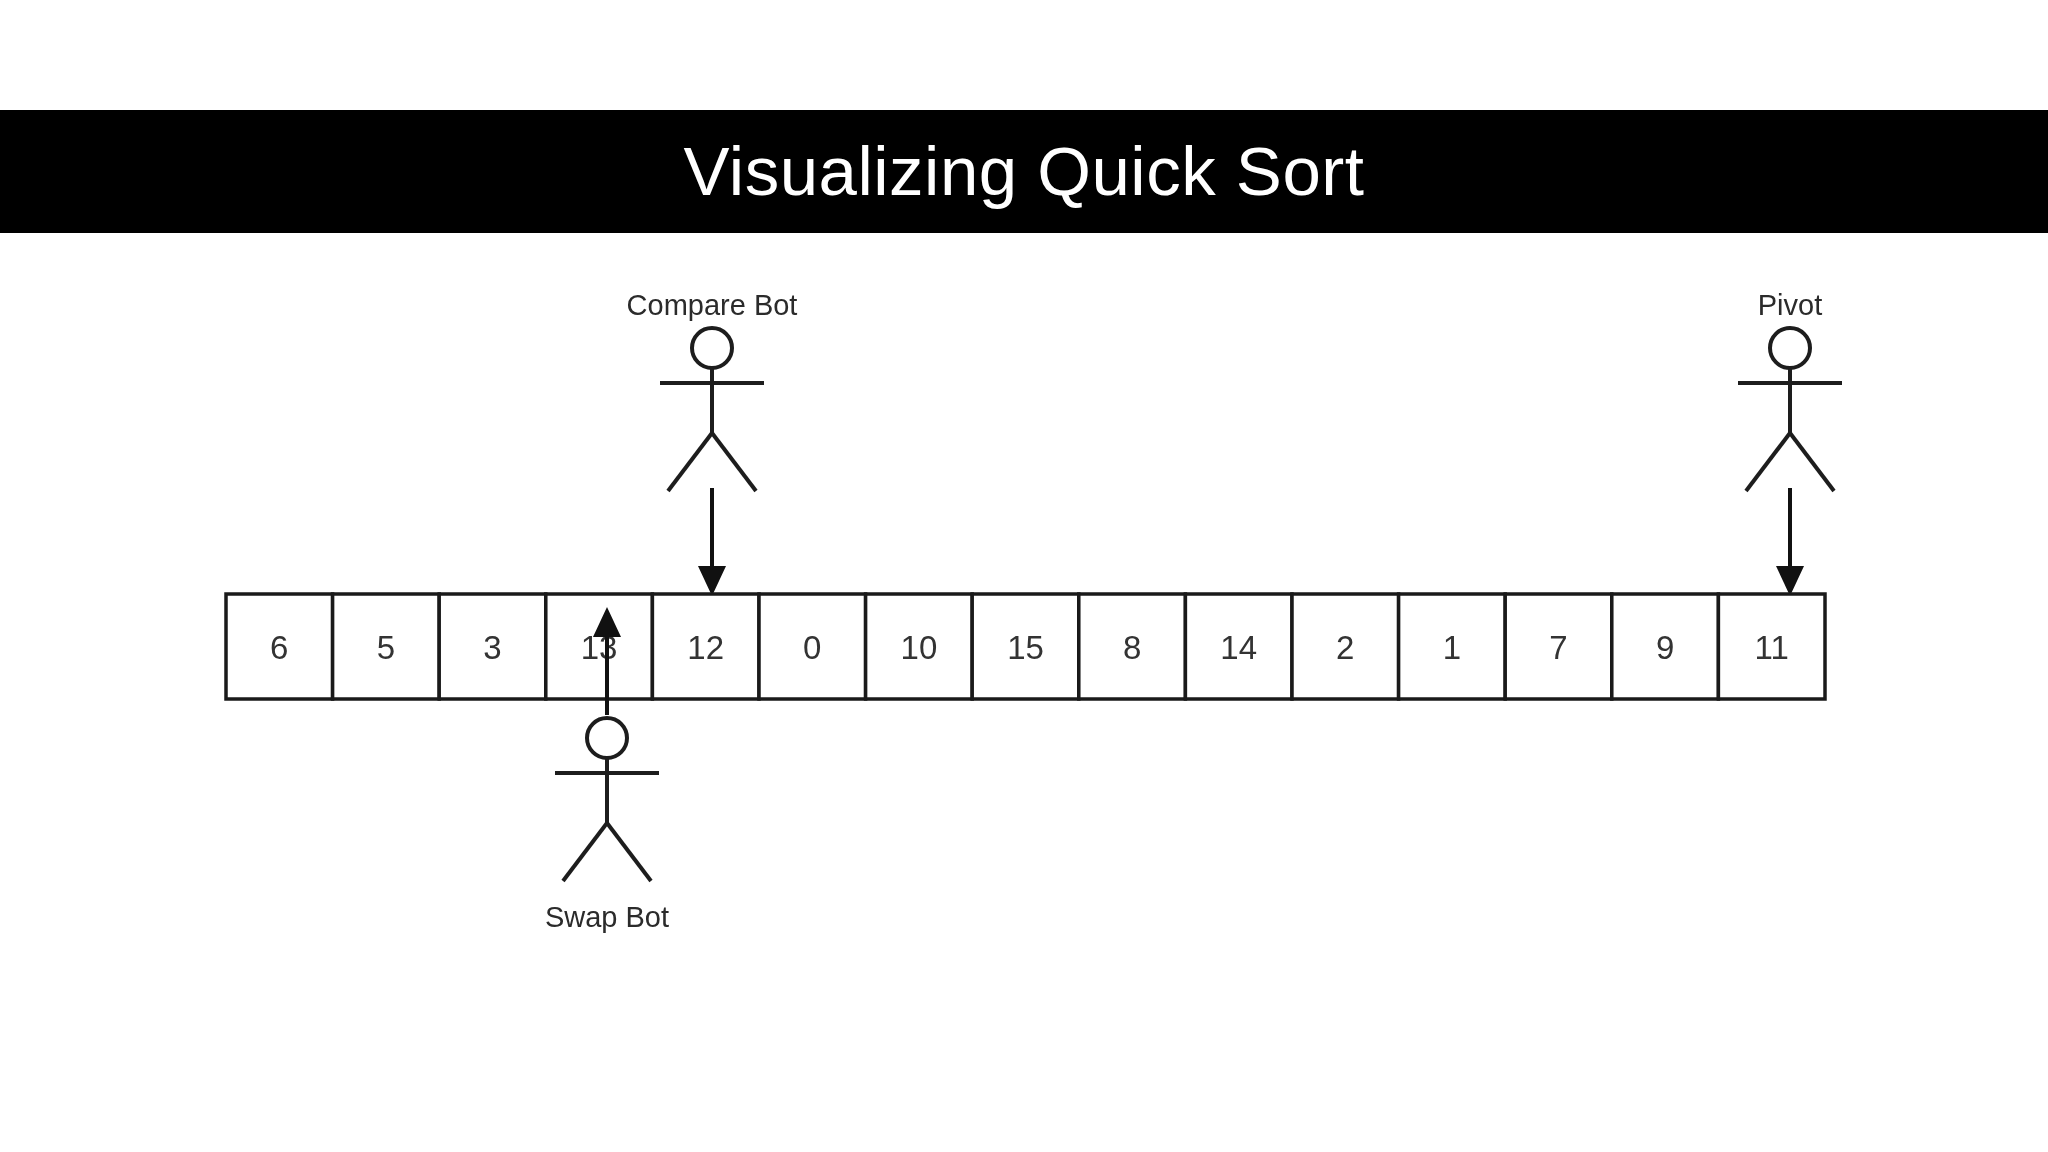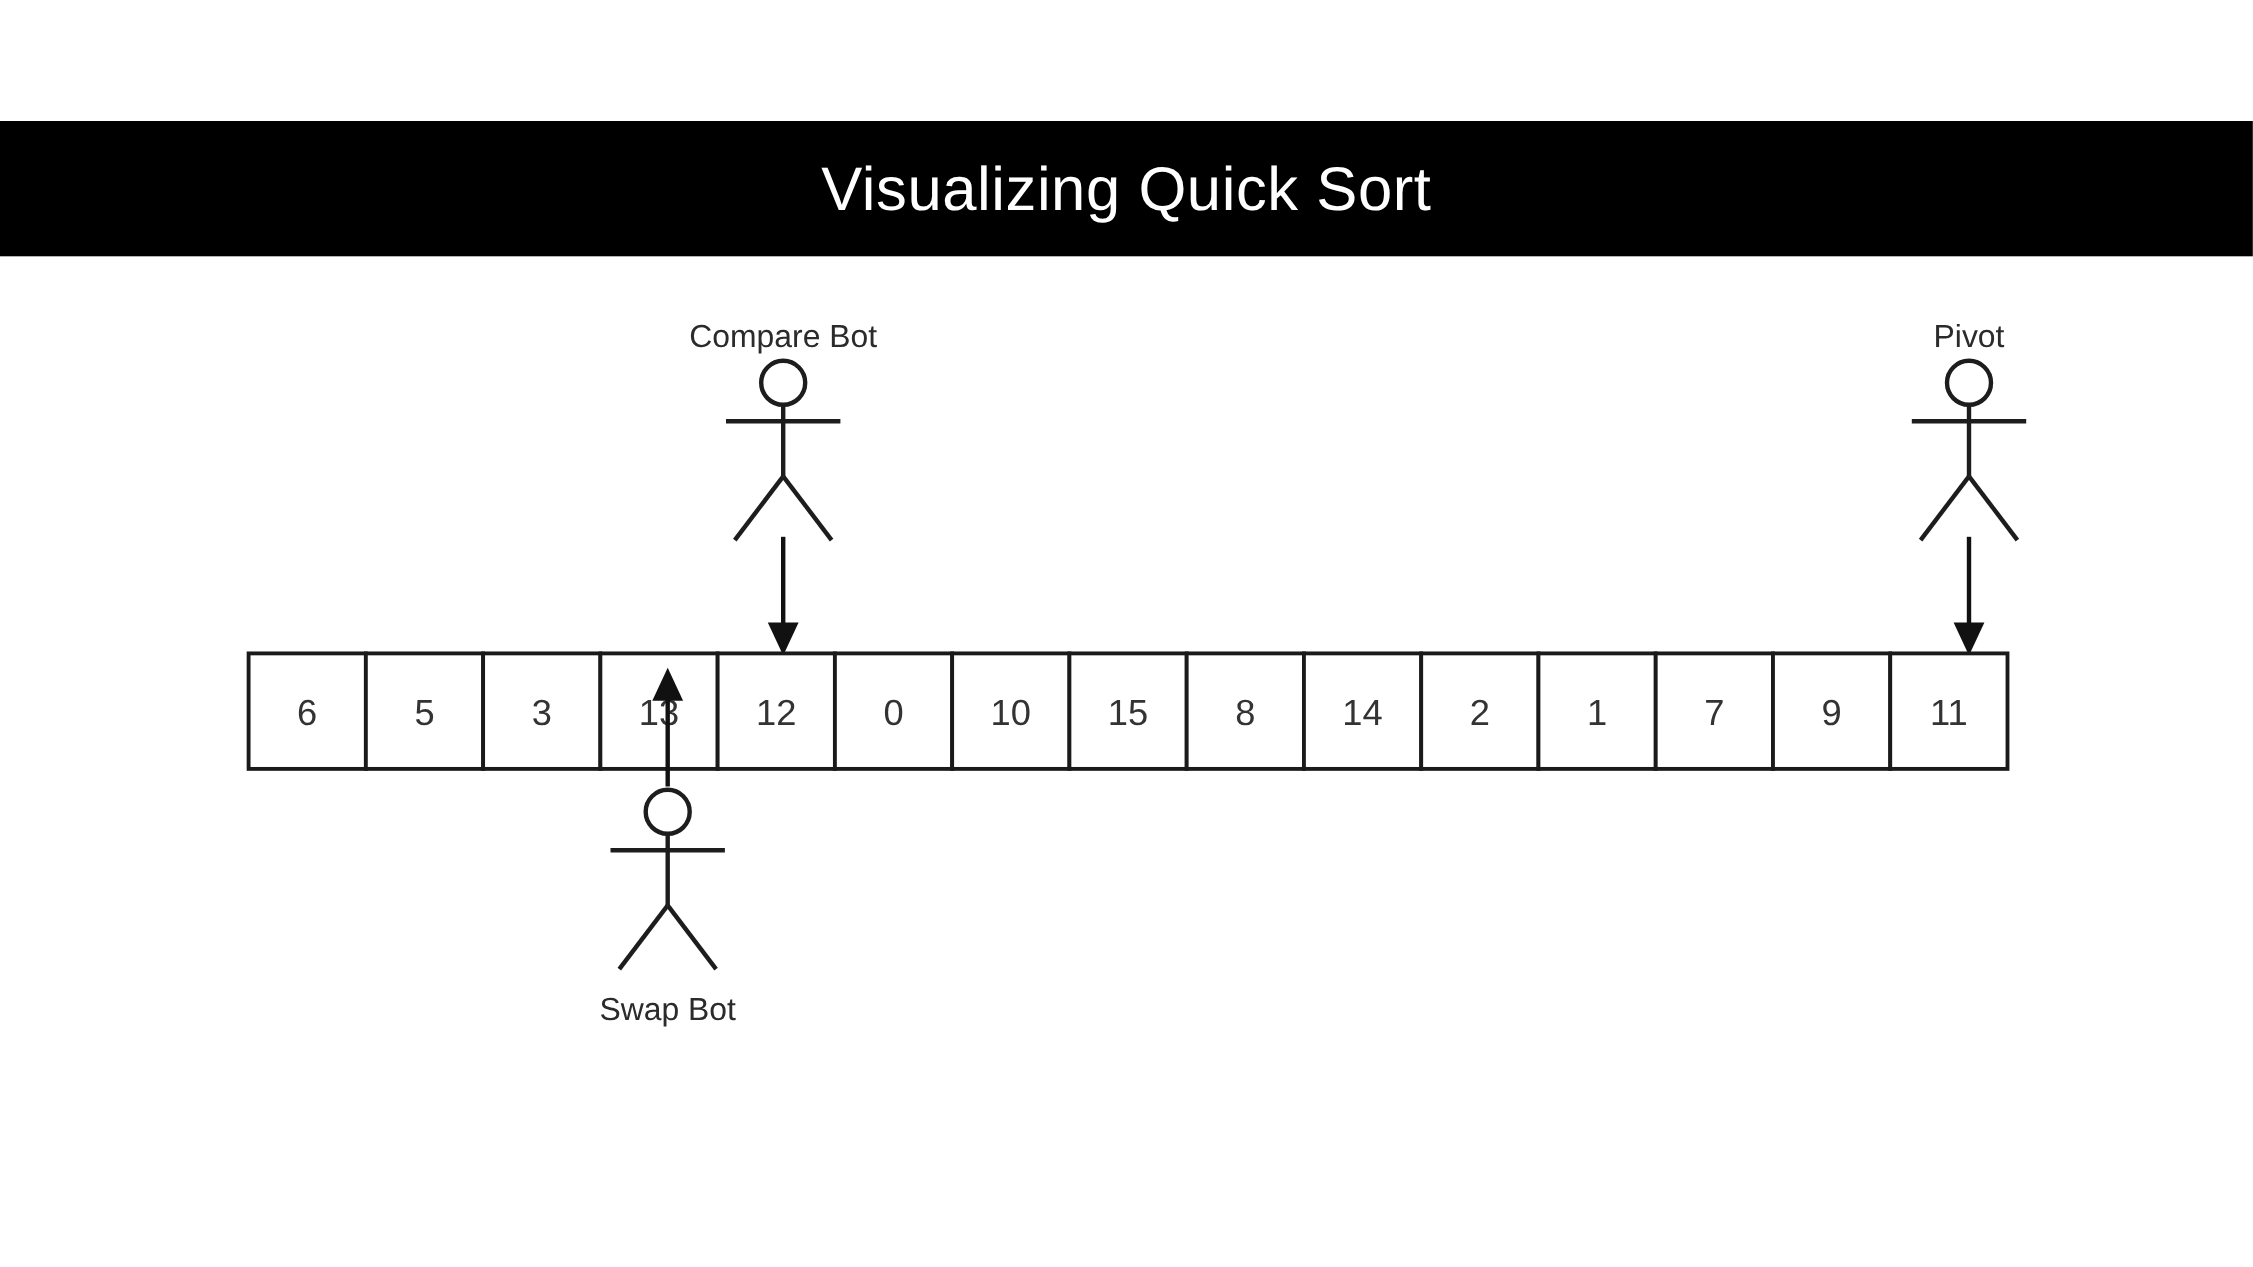--- a/index.html
+++ b/index.html
@@ -23,21 +23,21 @@
     width: 2048px;
     height: 123px;
     background: #000000;
     display: flex;
     align-items: center;
     justify-content: center;
   }
   #title-text {
     color: #ffffff;
     font-family: "Liberation Sans", sans-serif;
-    font-size: 56px;
+    font-size: 69px;
     font-weight: 400;
     letter-spacing: 0.5px;
     line-height: 1;
     white-space: nowrap;
   }
 
   
   #diagram {
     position: absolute;
     left: 0;

